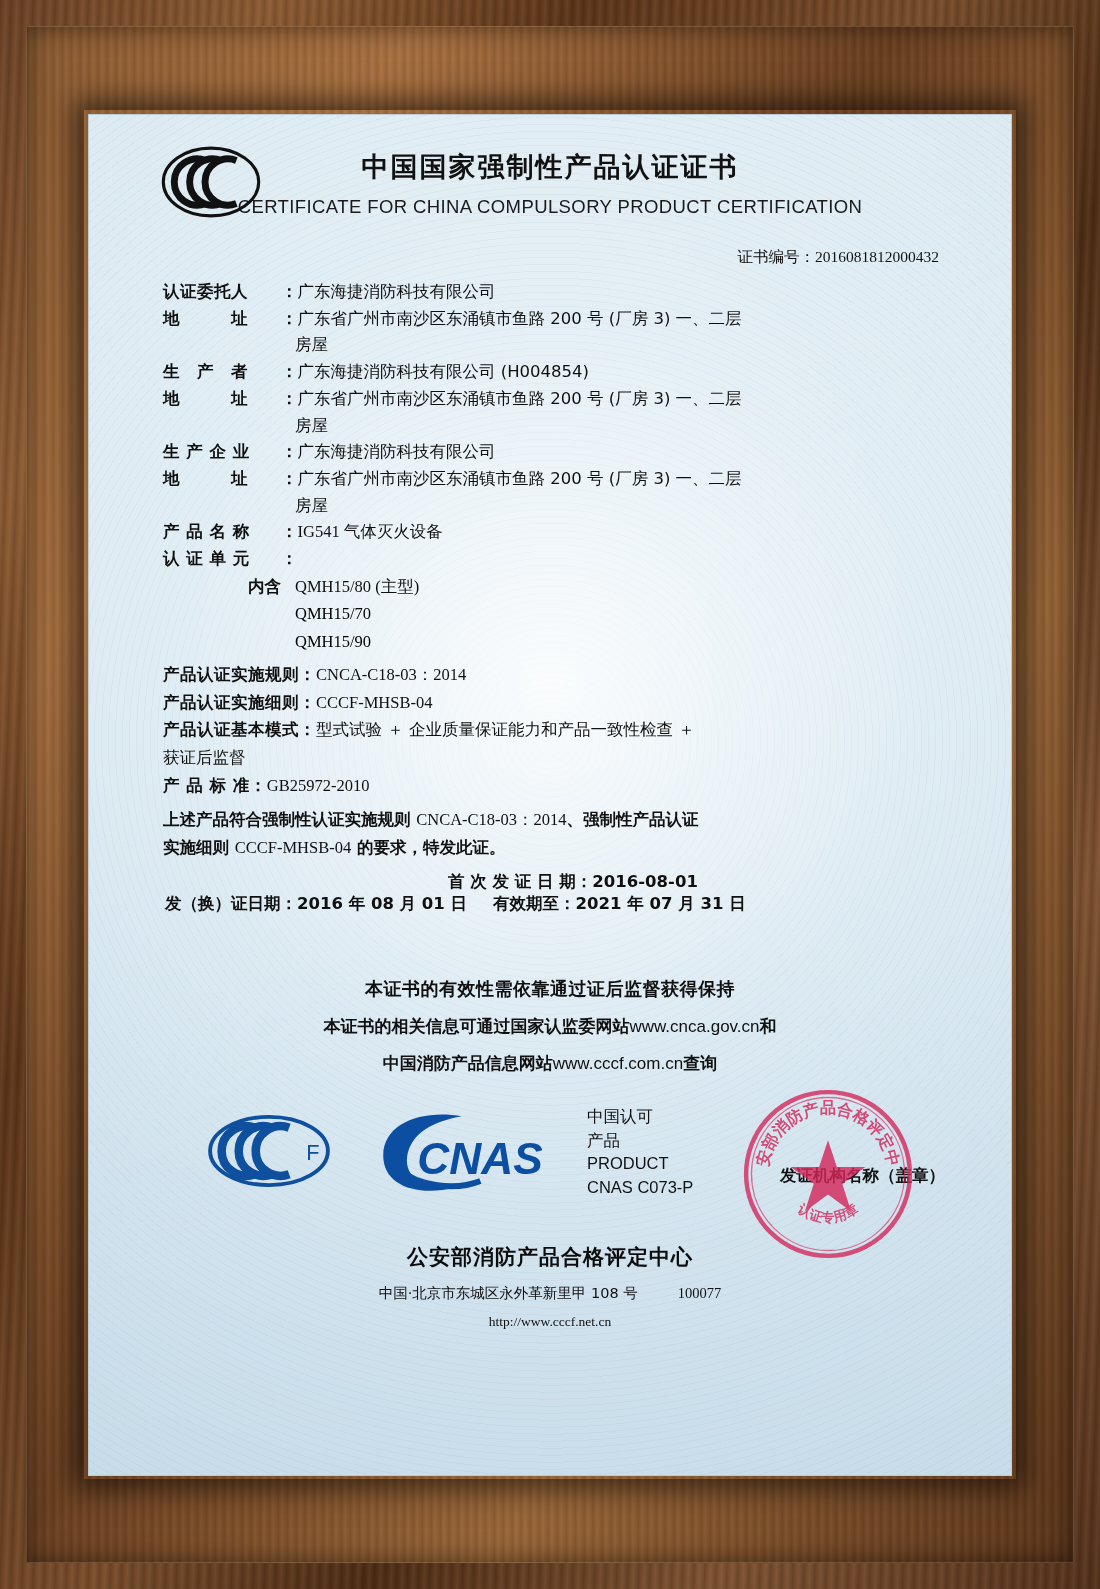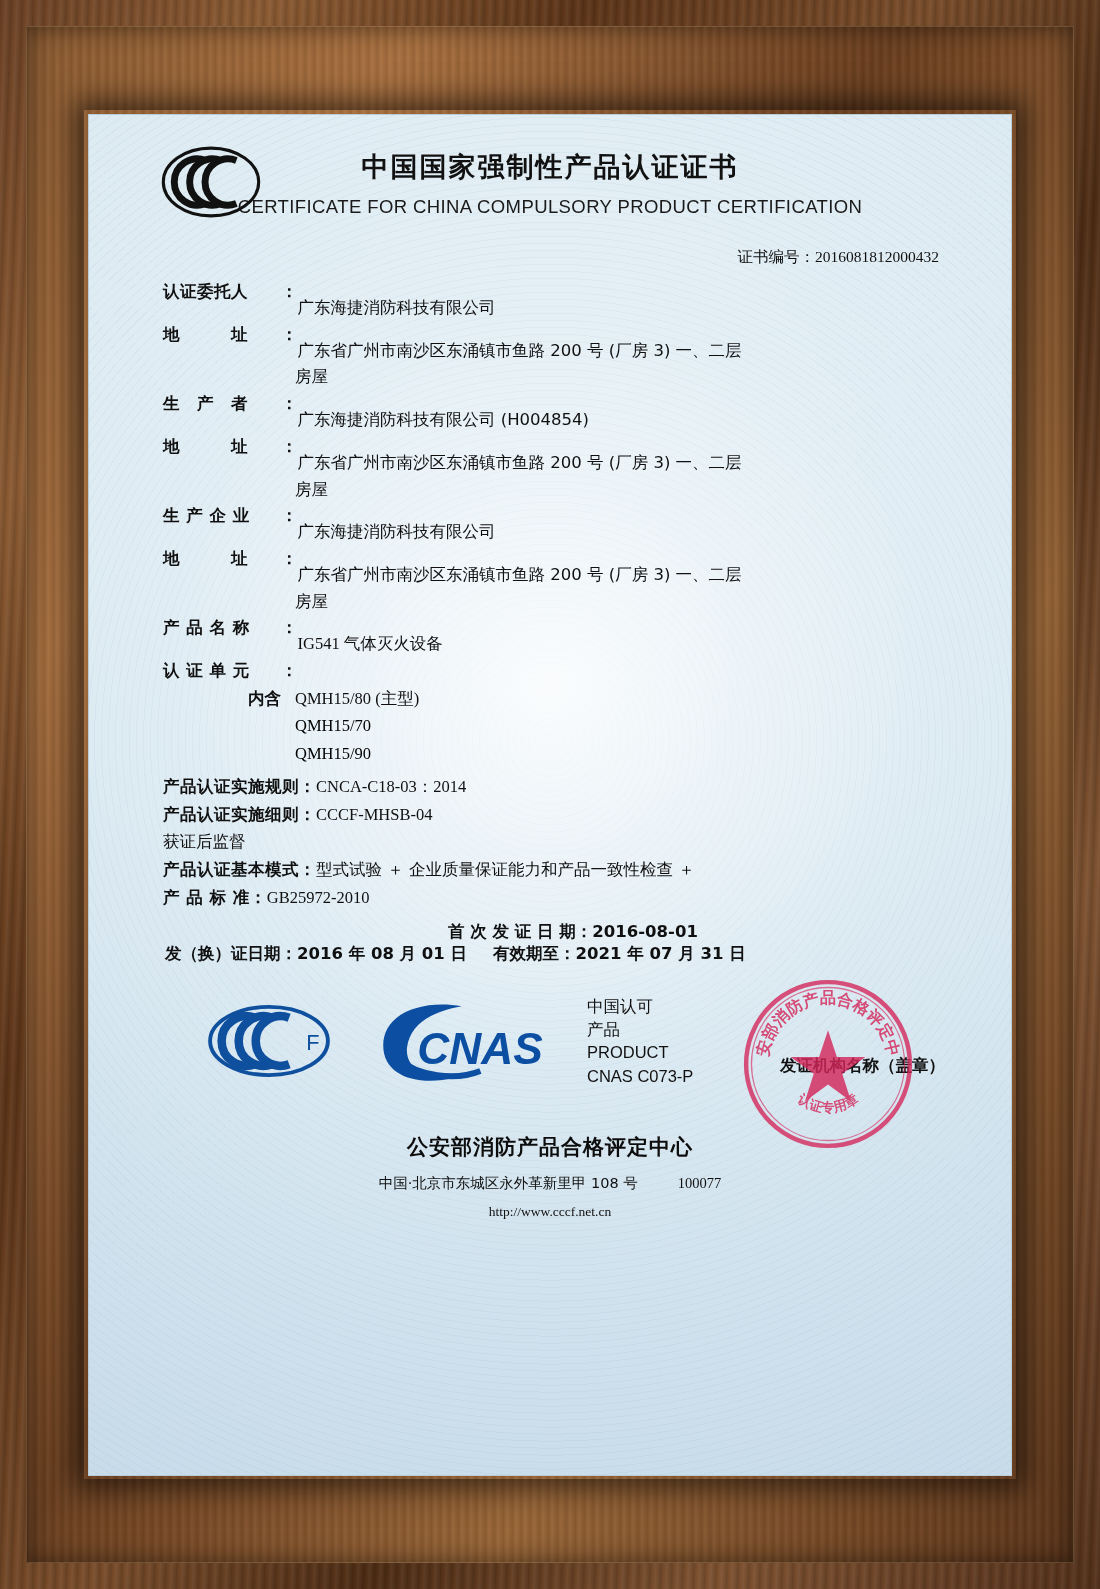--- a/index.html
+++ b/index.html
@@ -123,21 +123,20 @@
     letter-spacing: 0.5px;
     white-space: pre;
   }
   .colon {
     flex: 0 0 14px;
     font-weight: bold;
   }
   .value {
     flex: 1 1 auto;
     font-family: "DejaVu Sans", sans-serif;
-    margin-top: 16px;
   }
   .value.serif {
     font-family: "Liberation Serif", serif;
     font-size: 16.5px;
   }
   .cont {
     padding-left: 132px;
     font-size: 16.5px;
     line-height: 1.62;
     color: #101010;
@@ -389,39 +388,52 @@
         <div class="sub-val-indent">QMH15/90</div>
 
         <div class="wide-row" style="margin-top:6px;">
           <b>产品认证实施规则</b><b>：</b><span class="ser">CNCA-C18-03：2014</span>
         </div>
 
         <div class="wide-row">
           <b>产品认证实施细则</b><b>：</b><span class="ser">CCCF-MHSB-04</span>
         </div>
 
-        <div class="wide-row">获证后监督</div>
         <div class="wide-row">
           <b>产品认证基本模式</b><b>：</b><span>型式试验 ＋ 企业质量保证能力和产品一致性检查 ＋</span>
         </div>
+        <div class="wide-row">获证后监督</div>
 
         <div class="wide-row">
           <b>产 品 标 准</b><b>：</b><span class="ser">GB25972-2010</span>
         </div>
 
+        <div class="statement">
+          <span>上述产品符合强制性认证实施规则 </span><span class="ser">CNCA-C18-03：2014</span><span>、强制性产品认证</span><br>
+          <span>实施细则 </span><span class="ser">CCCF-MHSB-04</span><span> 的要求，特发此证。</span>
+        </div>
 
         <div class="first-issue">
           <span>首 次 发 证 日 期</span><span>：</span><span>2016-08-01</span>
         </div>
 
         <div class="dates">
           <span>发（换）证日期：</span><span>2016 年 08 月 01 日</span><span class="gap"></span><span>有效期至：</span><span>2021 年 07 月 31 日</span>
         </div>
       </div>
 
+      <div class="notes">
+        <div class="note1">本证书的有效性需依靠通过证后监督获得保持</div>
+        <div class="note2">
+          <span>本证书的相关信息可通过国家认监委网站</span><span class="url">www.cnca.gov.cn</span><span>和</span>
+        </div>
+        <div class="note3">
+          <span>中国消防产品信息网站</span><span class="url">www.cccf.com.cn</span><span>查询</span>
+        </div>
+      </div>
 
       <div class="logos">
 
         <div class="cccf-logo">
           <svg viewBox="0 0 160 100" width="124" height="84" aria-hidden="true">
             <ellipse cx="80" cy="50" rx="76" ry="44" fill="none" stroke="#0e4f9e" stroke-width="5"></ellipse>
             <path d="M62 20 A32 32 0 1 0 62 80" fill="none" stroke="#0e4f9e" stroke-width="11"></path>
             <path d="M84 20 A32 32 0 1 0 84 80" fill="none" stroke="#0e4f9e" stroke-width="11"></path>
             <path d="M106 20 A32 32 0 1 0 106 80" fill="none" stroke="#0e4f9e" stroke-width="11"></path>
             <text x="128" y="62" font-family="Liberation Sans, sans-serif" font-size="28" fill="#0e4f9e">F</text>

